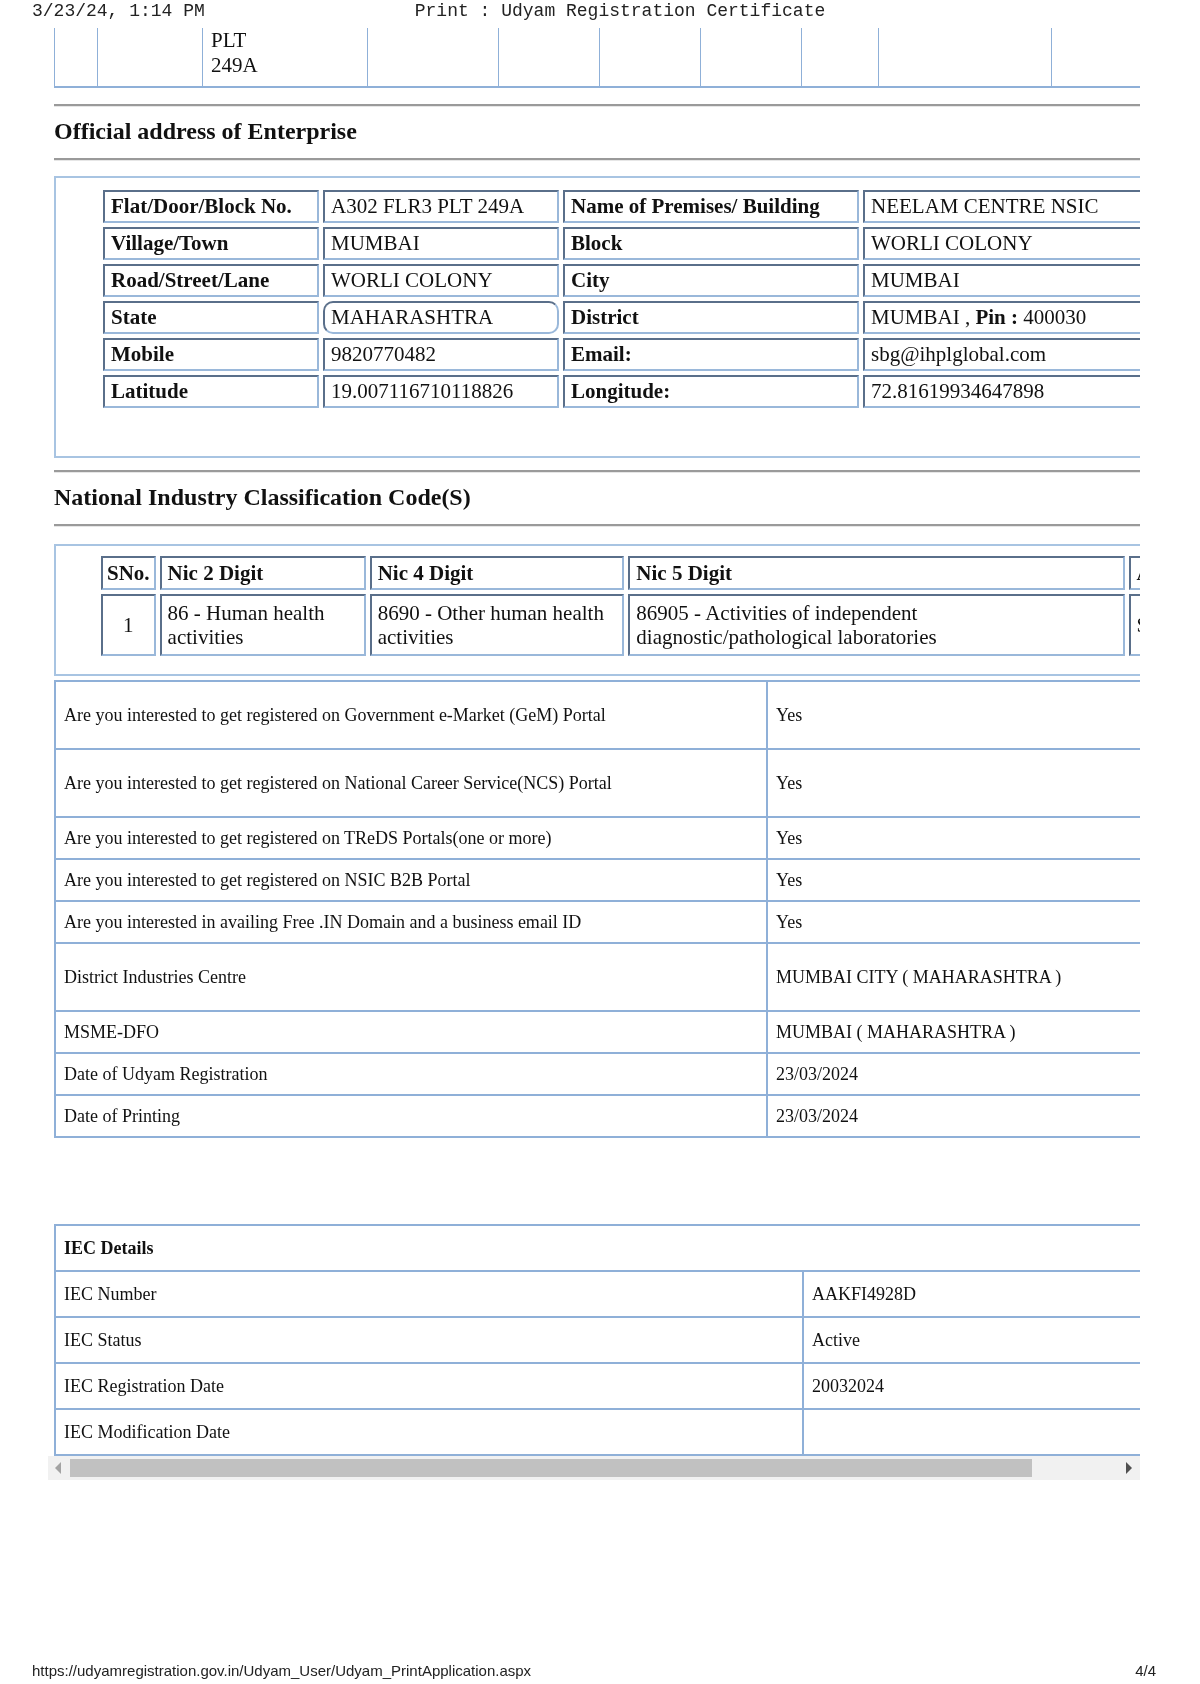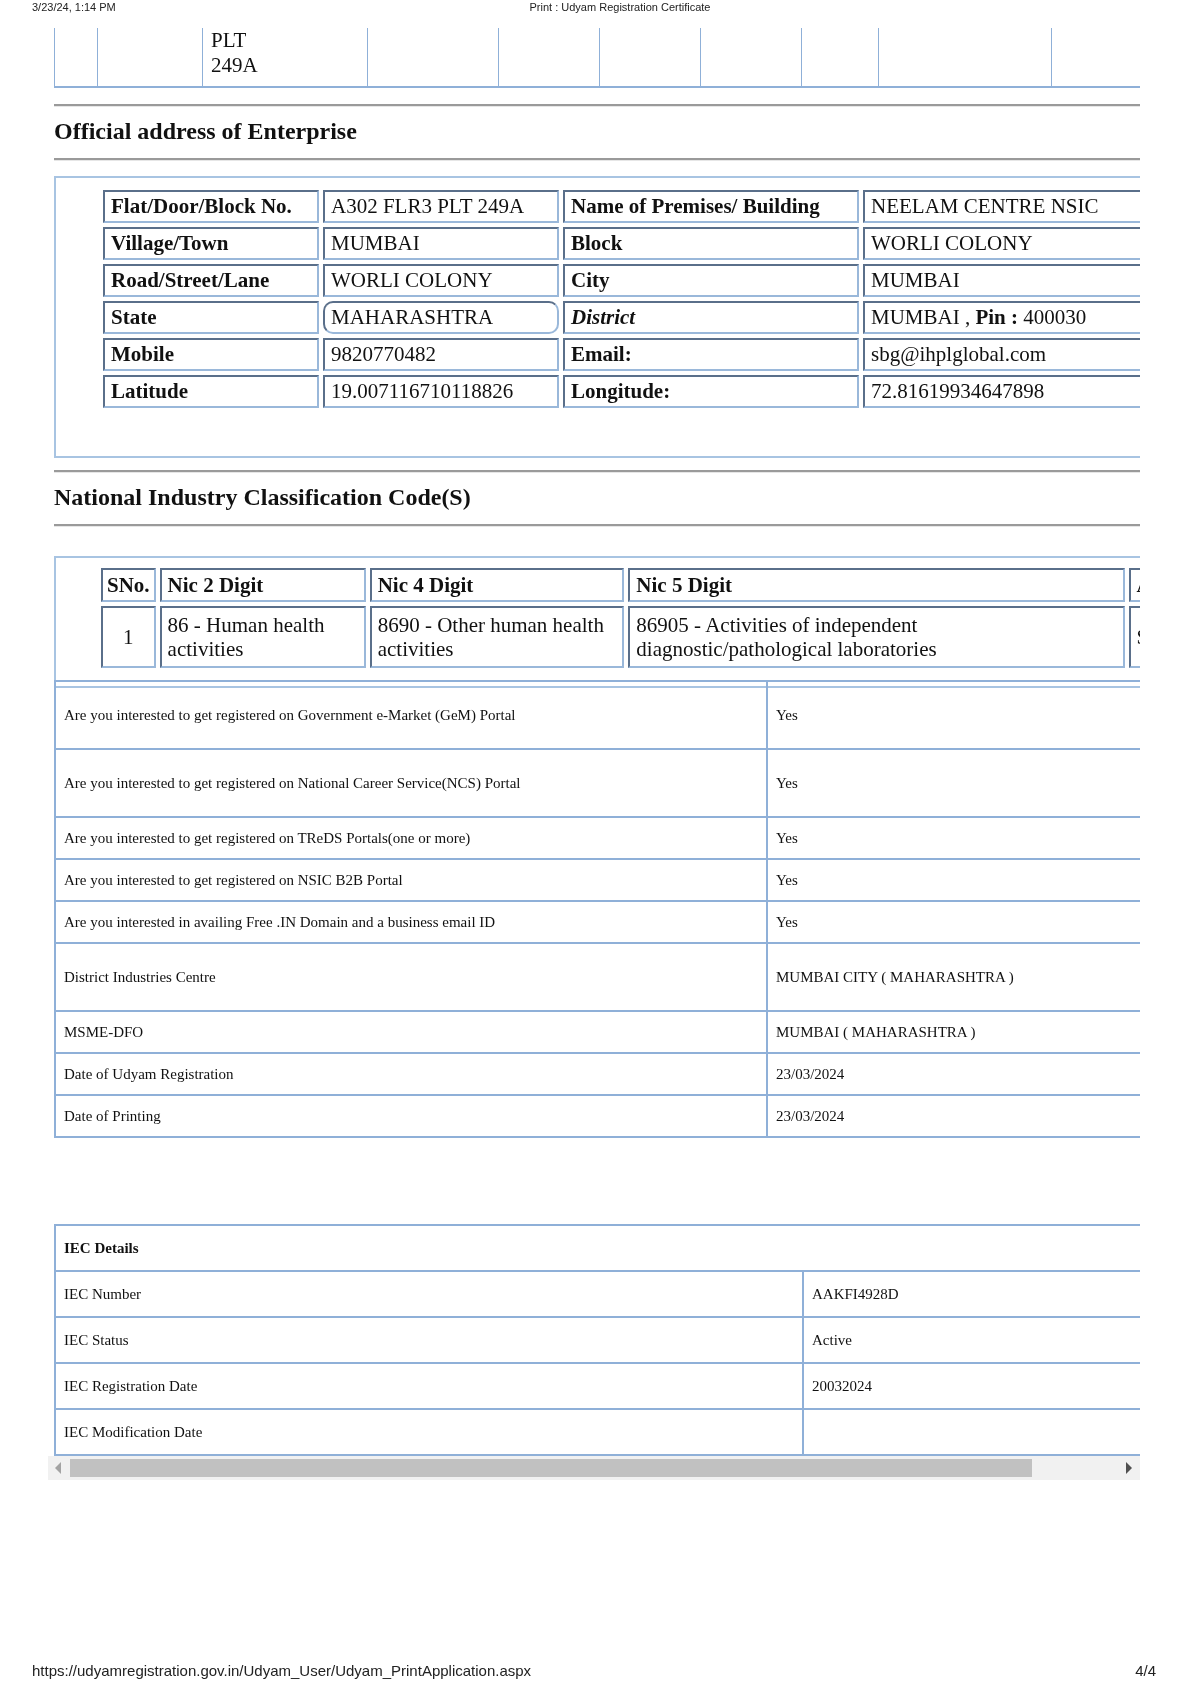--- a/index.html
+++ b/index.html
@@ -1,19 +1,19 @@
 <!DOCTYPE html>
 <html><head>
 <meta charset="utf-8">
 <style>
   html, body { margin: 0; padding: 0; background: #ffffff; }
   body { width: 1200px; height: 1684px; position: relative; overflow: hidden;
          font-family: "Liberation Serif", serif; color: #111; }
   .print-header { position: absolute; top: 0; left: 0; width: 1200px; height: 20px;
-         font-family: Liberation Sans, sans-serif; font-size: 11px; color: #222; }
+         font-family: Liberation Mono, monospace; font-size: 18px; color: #222; }
   .print-header .date { position: absolute; left: 32px; top: 1px; }
   .print-header .title { position: absolute; left: 0; width: 1200px; text-align: center; top: 1px; padding-left: 40px; box-sizing: border-box; }
   .print-footer { position: absolute; bottom: 0; left: 0; width: 1200px; height: 26px;
          font-family: "Liberation Sans", sans-serif; font-size: 15px; color: #222; }
   .print-footer .url { position: absolute; left: 32px; top: 4px; }
   .print-footer .page { position: absolute; right: 44px; top: 4px; }
 
   .viewport { position: absolute; left: 54px; top: 28px; width: 1086px; height: 1460px; overflow: hidden; }
 
   
@@ -28,21 +28,21 @@
 
   table.grid { border-collapse: separate; border-spacing: 4px; position: absolute; margin-left: 35px; }
   table.grid td { border: 2px solid; border-color: #5a6f8a #9ab8da #9ab8da #5a6f8a;
                   font-size: 21px; padding: 2px 6px; white-space: nowrap; height: 28px; box-sizing: border-box; }
   table.grid td.lbl { font-weight: bold; }
 
   table.nic td { white-space: normal; line-height: 24px; vertical-align: middle; }
   table.nic td.hd { font-weight: bold; height: 34px; }
 
   table.simple { position: absolute; left: 0; border-collapse: collapse; width: 1120px; }
-  table.simple td { border: 2px solid #8fb0d8; font-size: 15px; padding: 4px 8px; line-height: 26px; vertical-align: middle; }
+  table.simple td { border: 2px solid #8fb0d8; font-size: 18px; padding: 4px 8px; line-height: 26px; vertical-align: middle; }
 
   .hscroll { position: absolute; left: -6px; top: 1444px; width: 1092px; height: 24px; background: #f1f1f1; }
   .hscroll .thumb { position: absolute; left: 22px; top: 3px; width: 962px; height: 18px; background: #c1c1c1; }
   .hscroll .arrow { position: absolute; top: 6px; width: 0; height: 0; border-top: 6px solid transparent; border-bottom: 6px solid transparent; }
   .hscroll .arrow.left { left: 7px; border-right: 6px solid #a3a3a3; }
   .hscroll .arrow.right { right: 8px; border-left: 6px solid #505050; }
 </style>
 </head>
 <body>
 
@@ -94,21 +94,21 @@
           </tr>
           <tr>
             <td class="lbl" style="width: 216px;"><span>Road/Street/Lane</span></td>
             <td style="width: 236px;"><span>WORLI COLONY</span></td>
             <td class="lbl" style="width: 296px;"><span>City</span></td>
             <td style="width: 300px; overflow: hidden;"><span>MUMBAI</span></td>
           </tr>
           <tr>
             <td class="lbl" style="width: 216px;"><span>State</span></td>
             <td style="width: 236px; border-radius: 10px;"><span>MAHARASHTRA</span></td>
-            <td class="lbl" style="width: 296px; font-style: italic;"><span>District</span></td>
+            <td class="lbl" style="width: 296px;"><span>District</span></td>
             <td style="width: 300px; overflow: hidden;"><span>MUMBAI , </span><b>Pin :</b><span style="white-space: pre;"> 400030</span></td>
           </tr>
           <tr>
             <td class="lbl" style="width: 216px;"><span>Mobile</span></td>
             <td style="width: 236px;"><span>9820770482</span></td>
             <td class="lbl" style="width: 296px;"><span>Email:</span></td>
             <td style="width: 300px; overflow: hidden;"><span>sbg@ihplglobal.com</span></td>
           </tr>
           <tr>
             <td class="lbl" style="width: 216px;"><span>Latitude</span></td>
@@ -117,21 +117,21 @@
             <td style="width: 300px; overflow: hidden;"><span>72.81619934647898</span></td>
           </tr>
         </tbody>
     </table>
   </div>
 
   <div class="hr" style="top:442px;"></div>
   <div class="section-title" style="top:456px;">National Industry Classification Code(S)</div>
   <div class="hr" style="top:496px;"></div>
 
-  <div class="box" style="top:528px; height:132px;padding-left:44px;">
+  <div class="box" style="top:516px; height:132px;padding-left:44px;">
     <table class="grid nic" style="left:6px; top:6px;">
       <tbody>
         <tr>
           <td class="hd" style="width:54px;padding:2px 4px;">SNo.</td>
           <td class="hd" style="width:214px;">Nic 2 Digit</td>
           <td class="hd" style="width:266px;">Nic 4 Digit</td>
           <td class="hd" style="width:516px;">Nic 5 Digit</td>
           <td class="hd" style="width:40px;overflow:hidden;">A</td>
         </tr>
         <tr style="height:62px;">

